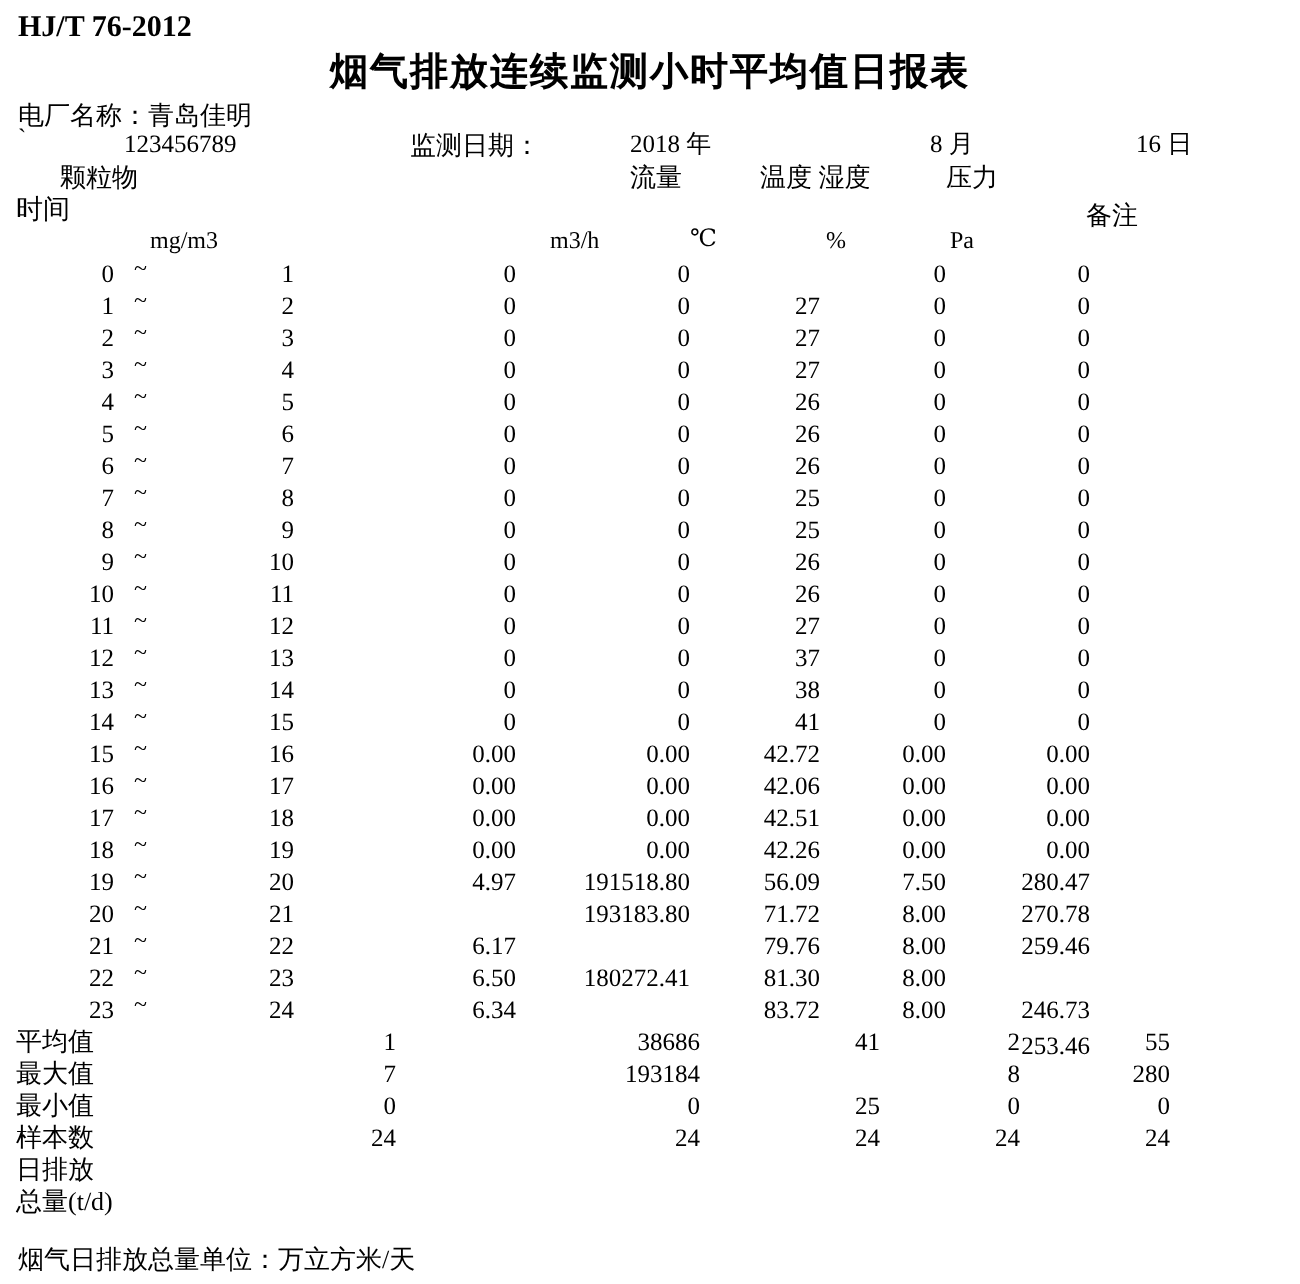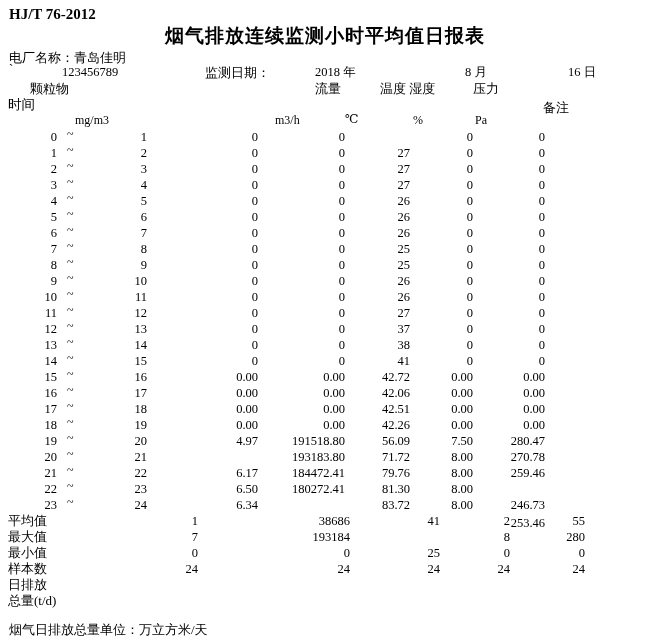--- a/index.html
+++ b/index.html
@@ -256,21 +256,20 @@
         <span class="cell" style="width: 345px;">193183.80</span>
         <span class="cell" style="width: 410px;">71.72</span>
         <span class="cell" style="width: 473px;">8.00</span>
         <span class="cell" style="width: 545px;">270.78</span>
       </div>
       <div class="row" style="top: 465px;">
         <span class="cell" style="width: 57px;">21</span>
         <span class="tilde" style="left: 67px;">~</span>
         <span class="cell" style="width: 147px;">22</span>
         <span class="cell" style="width: 258px;">6.17</span>
-        <span class="cell" style="width: 345px;">184472.41</span>
         <span class="cell" style="width: 410px;">79.76</span>
         <span class="cell" style="width: 473px;">8.00</span>
         <span class="cell" style="width: 545px;">259.46</span>
       </div>
       <div class="row" style="top: 481px;">
         <span class="cell" style="width: 57px;">22</span>
         <span class="tilde" style="left: 67px;">~</span>
         <span class="cell" style="width: 147px;">23</span>
         <span class="cell" style="width: 258px;">6.50</span>
         <span class="cell" style="width: 345px;">180272.41</span>

